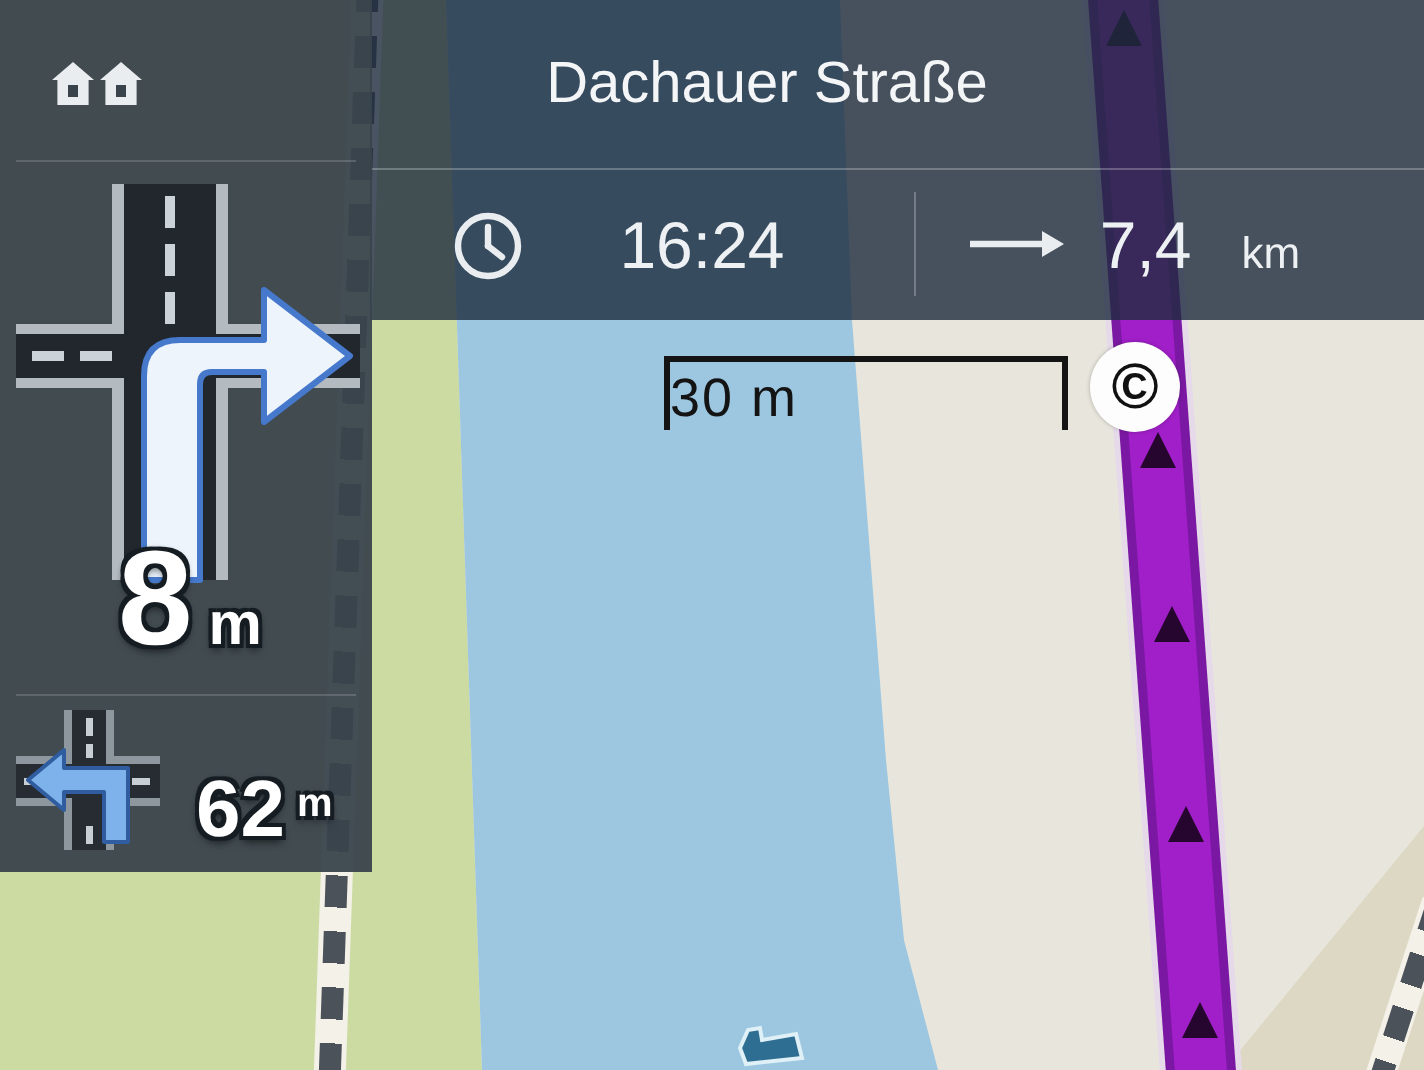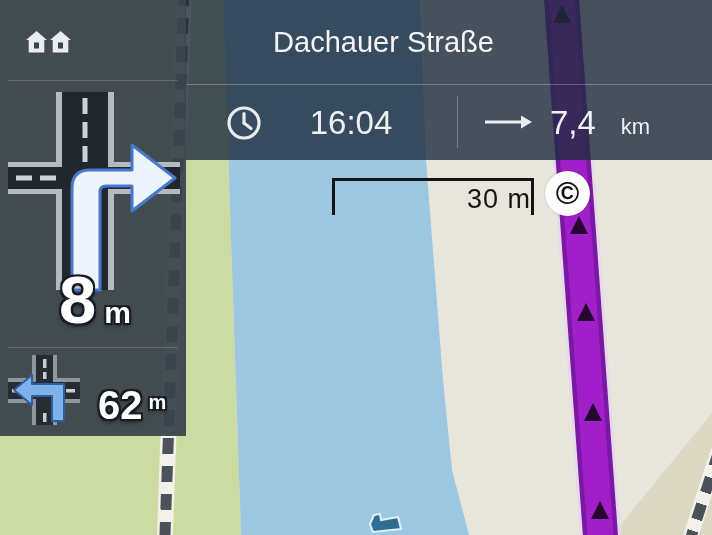--- a/index.html
+++ b/index.html
@@ -31,21 +31,21 @@
   .trail-corner{left:694px;top:448px;width:15px;height:110px;
     transform:rotate(18deg);}
   .route-svg{position:absolute;inset:0;width:712px;height:535px;}
   
   .scalebar{
     position:absolute;left:332px;top:178px;width:202px;height:37px;
     border-top:3px solid #141414;border-left:3px solid #141414;border-right:3px solid #141414;
     box-sizing:border-box;
   }
   .scalebar .lbl{
-    display:block;text-align:right;margin-top:3px;
+    display:block;text-align:left;margin-top:3px;
     font-size:27px;font-weight:500;color:#141414;letter-spacing:1px;
   }
   .copyright{
     position:absolute;left:545px;top:171px;width:45px;height:45px;border-radius:50%;
     background:#fdfdfd;display:flex;align-items:center;justify-content:center;
     font-size:32px;font-weight:600;color:#111;box-shadow:0 0 2px rgba(0,0,0,.25);
   }
   
   .topbar{
     position:absolute;left:185px;top:0;width:527px;height:160px;
@@ -135,21 +135,21 @@
   <div class="topbar">
     <div class="street">Dachauer Straße</div>
     <div class="hdiv"></div>
     <div class="vdiv"></div>
 
     <svg class="clock-ico" width="38" height="38" viewBox="0 0 38 38">
       <circle cx="19" cy="19" r="15" fill="none" stroke="#e9edf0" stroke-width="3.2"></circle>
       <line x1="19" y1="19" x2="19" y2="9.5" stroke="#e9edf0" stroke-width="3.2" stroke-linecap="round"></line>
       <line x1="19" y1="19" x2="26" y2="24.5" stroke="#e9edf0" stroke-width="3.2" stroke-linecap="round"></line>
     </svg>
-    <div class="eta-time">16:04</div>
+    <div class="eta-time">16:24</div>
 
     <svg class="dir-ico" width="50" height="18" viewBox="0 0 50 18">
       <line x1="2" y1="9" x2="39" y2="9" stroke="#e9edf0" stroke-width="3.2"></line>
       <polygon points="38,2.5 49,9 38,15.5" fill="#e9edf0"></polygon>
     </svg>
     <div class="dist-wrap">
       <span class="dist-val">7,4</span><span class="dist-unit">km</span>
     </div>
   </div>
 

